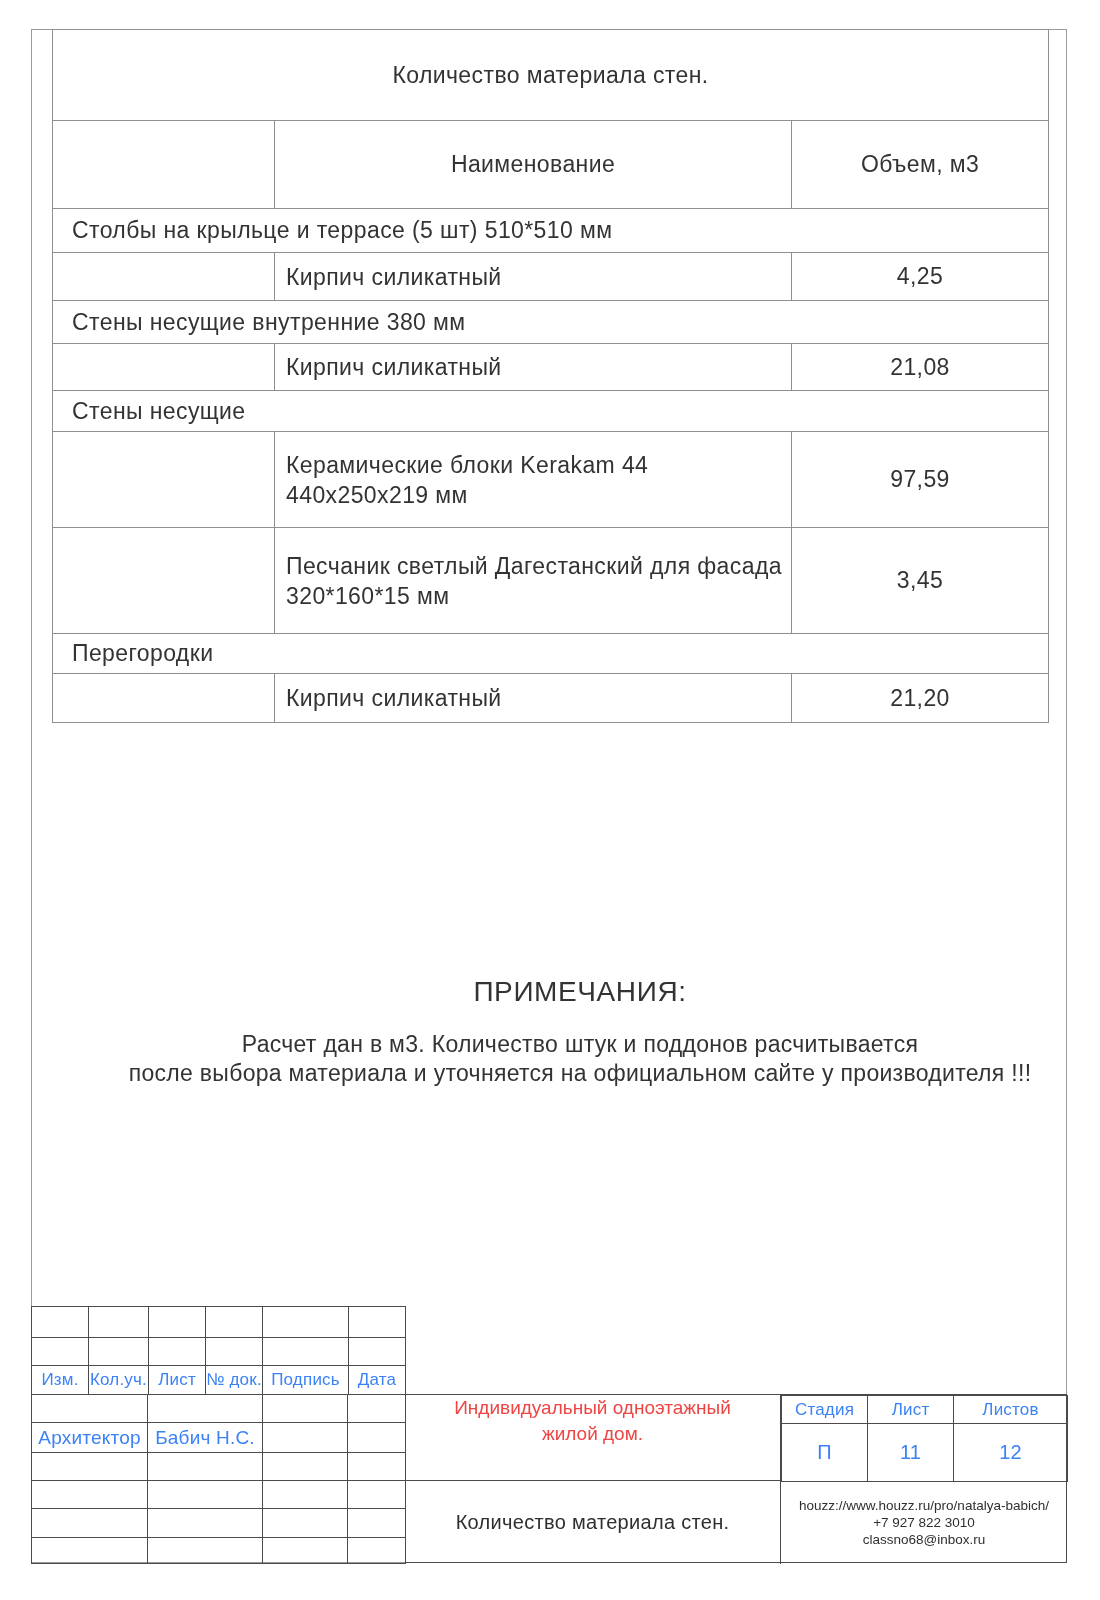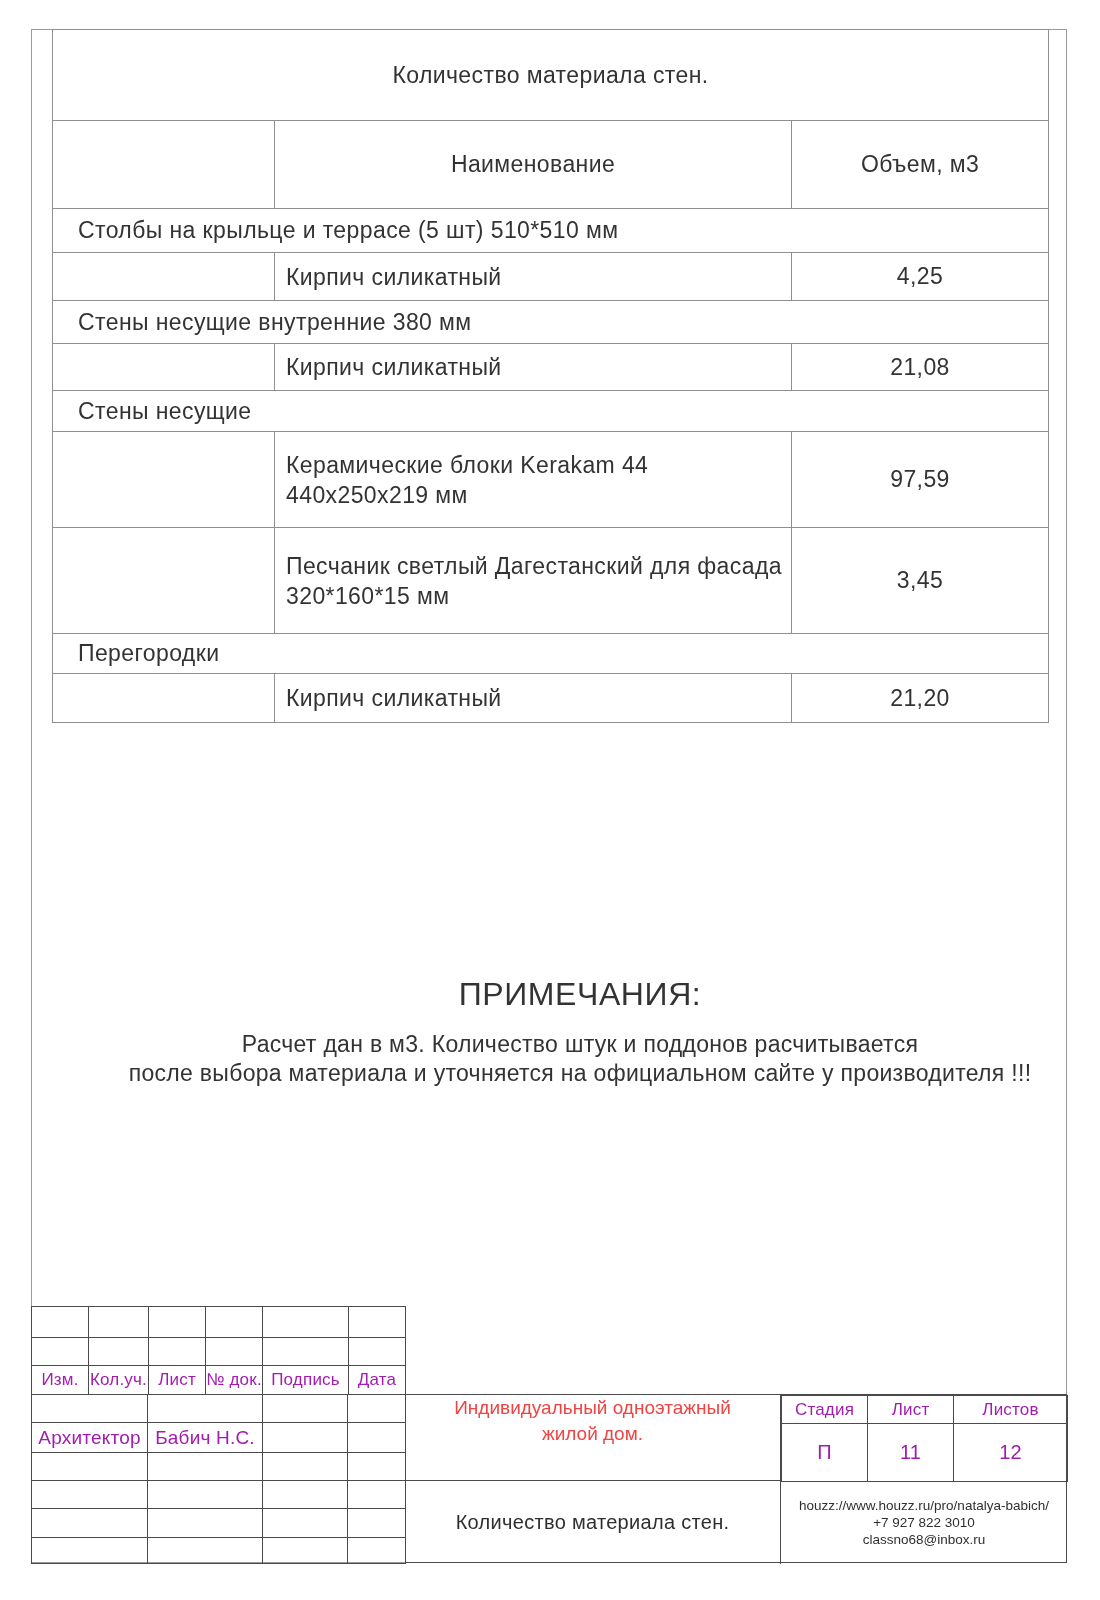--- a/index.html
+++ b/index.html
@@ -30,44 +30,44 @@
   table.main td {
     border: 1.5px solid #8f8f8f;
     font-size: 23px;
     letter-spacing: 0.4px;
     color: #333;
     vertical-align: middle;
     overflow: hidden;
   }
   td.title-cell   { text-align: center; font-size: 24px; }
   td.head-cell    { text-align: center; }
-  td.section-cell { text-align: left; padding-left: 25px; }
+  td.section-cell { text-align: left; padding-left: 19px; }
   td.name-cell    { text-align: left; padding-left: 11px; line-height: 30px; }
   td.val-cell     { text-align: center; }
 
   
   .notes-head {
     position: absolute;
     left: 60px; top: 976px; width: 1040px;
     text-align: center;
-    font-size: 32px; letter-spacing: 0.6px; color: #333;
+    font-size: 28px; letter-spacing: 0.6px; color: #333;
   }
   .notes-body {
     position: absolute;
     left: 60px; top: 1030px; width: 1040px;
     text-align: center;
     font-size: 23px; line-height: 29px; letter-spacing: 0.3px; color: #333;
   }
 
   
   table.tb { border-collapse: collapse; table-layout: fixed; position: absolute; }
   table.tb td {
     border: 1.5px solid #4a4a4a;
     font-size: 17px;
-    color: #a21caf;
+    color: #3b82f6;
     text-align: center;
     vertical-align: middle;
     overflow: hidden;
     letter-spacing: 0.2px;
   }
   table.rev-top { left: 31px; top: 1306px; width: 374px; }
   table.rev-bot { left: 31px; top: 1394px; width: 374px; }
   table.rev-bot td.role { font-size: 19px; }
 
   .tb-right {

